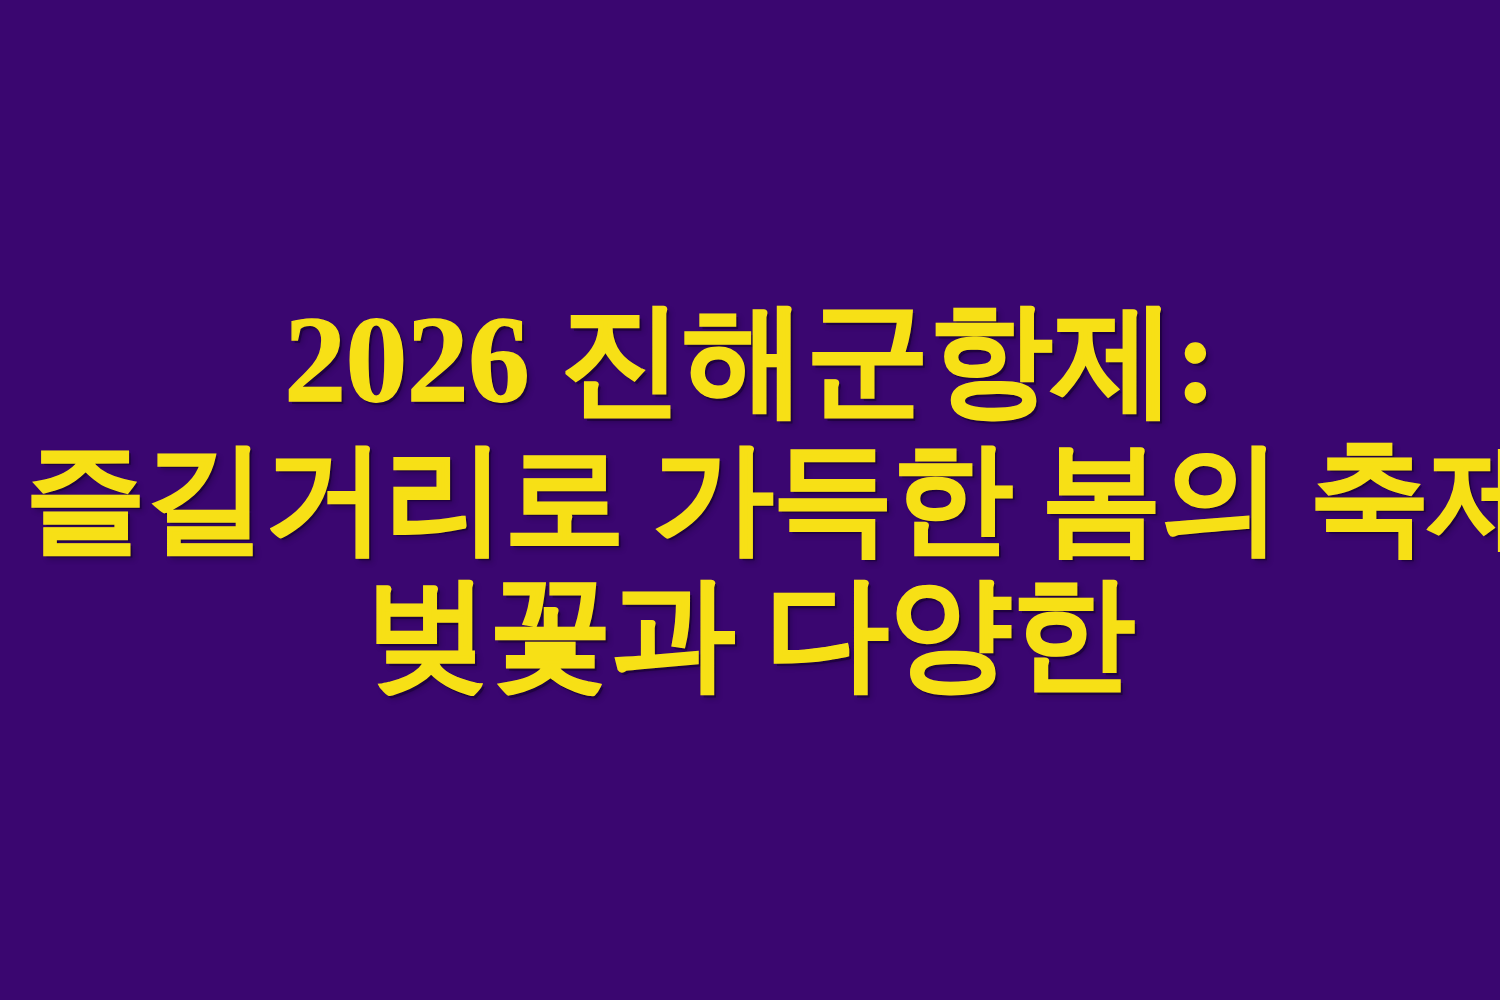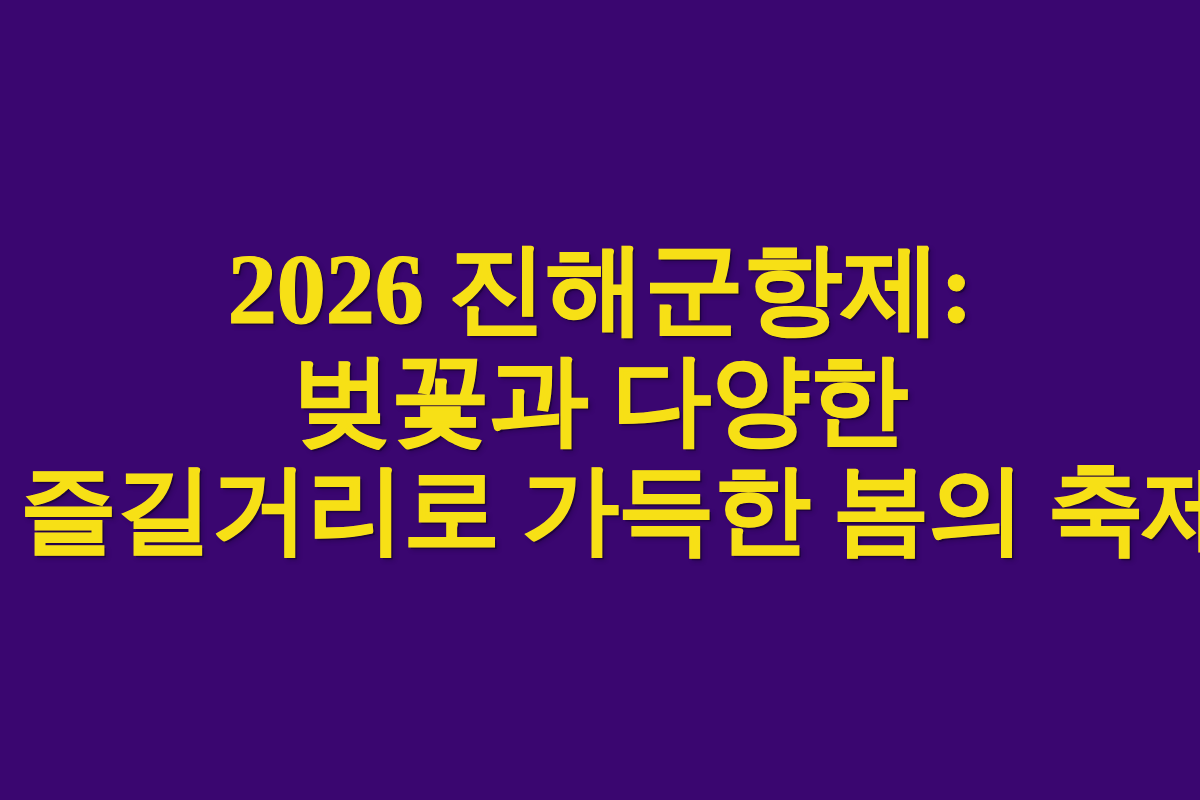--- a/index.html
+++ b/index.html
@@ -58,19 +58,19 @@
 </style>
 </head>
 <body>
 
 <div id="poster">
 
   <div id="title-block">
 
     <span class="title-line">2026 진해군항제:</span>
 
+    <span class="title-line line-wide">즐길거리로 가득한 봄의 축제</span>
+
     <span class="title-line">벚꽃과 다양한</span>
-
-    <span class="title-line line-wide">즐길거리로 가득한 봄의 축제</span>
 
   </div>
 
 </div>
 
 </body></html>

